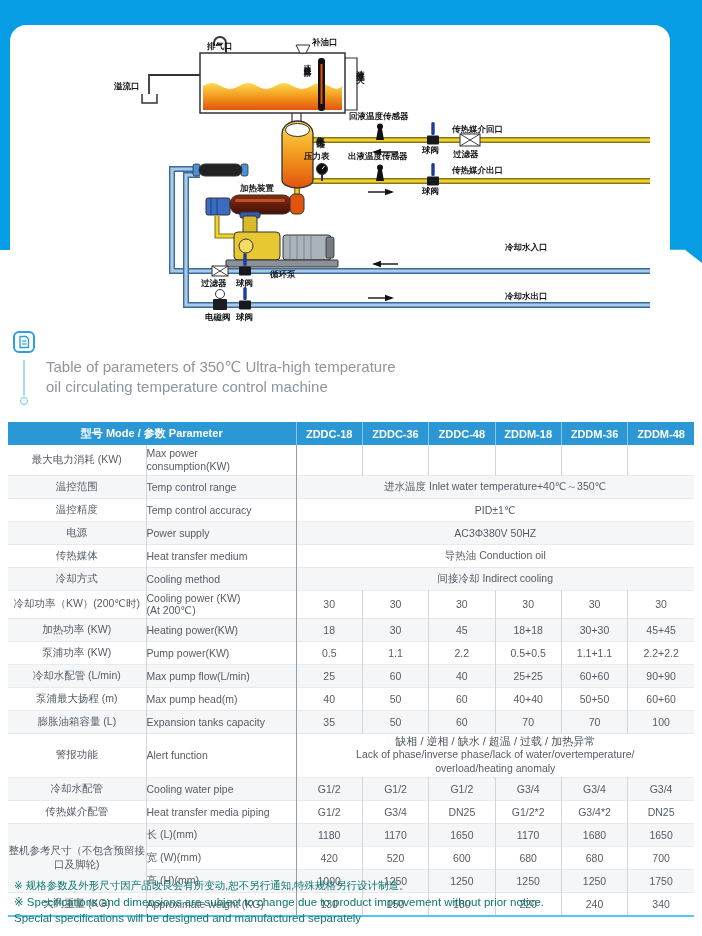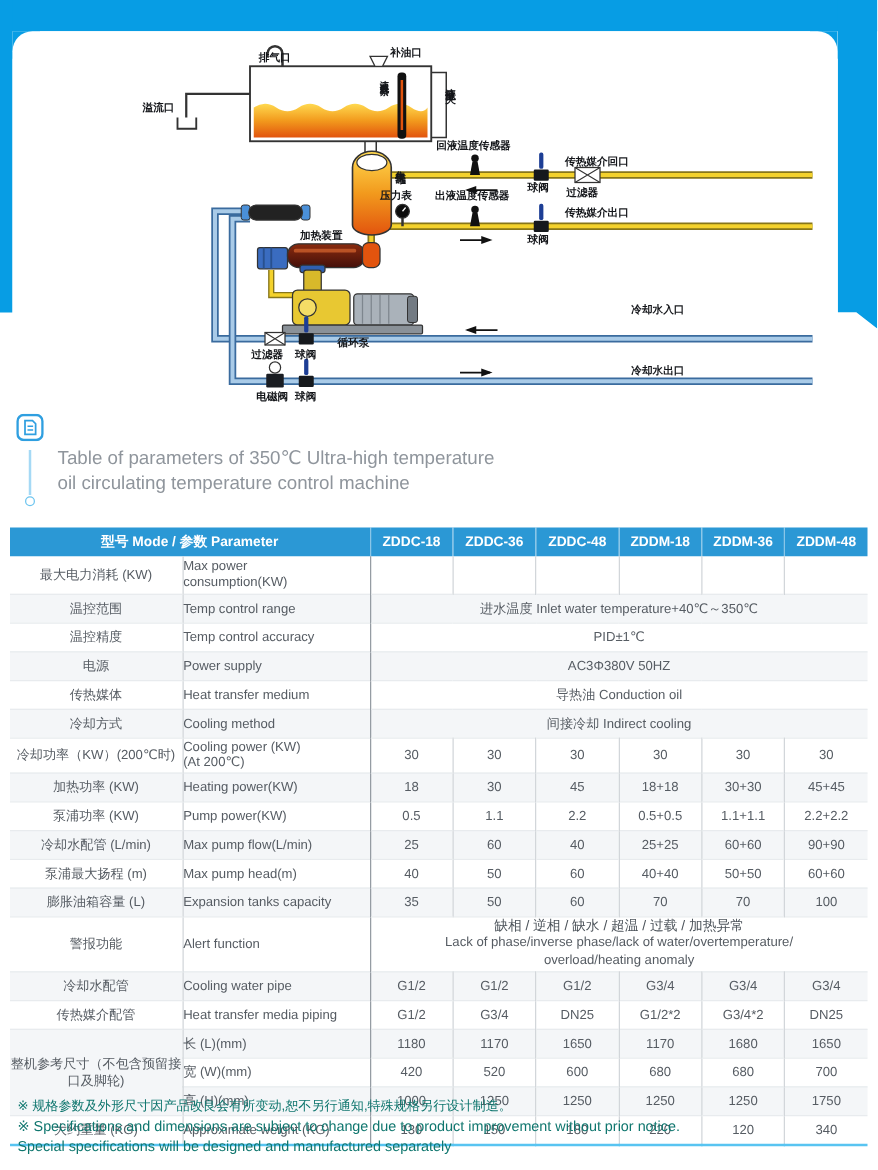--- a/index.html
+++ b/index.html
@@ -417,21 +417,21 @@
           <td class="val">1250</td>
           <td class="val">1750</td>
         </tr>
         <tr>
           <td class="cn">大约重量 (KG)</td>
           <td class="en">Approximate weight (KG)</td>
           <td class="val">130</td>
           <td class="val">150</td>
           <td class="val">180</td>
           <td class="val">220</td>
-          <td class="val">120</td>
+          <td class="val">240</td>
           <td class="val">340</td>
         </tr>
       </tbody>
     </table>
   </div>
 
   <div class="notes">
     <div class="ncn">※ 规格参数及外形尺寸因产品改良会有所变动,恕不另行通知,特殊规格另行设计制造。</div>
     <div class="nen">※ Specifications and dimensions are subject to change due to product improvement without prior notice. Special specifications will be designed and manufactured separately</div>
   </div>

